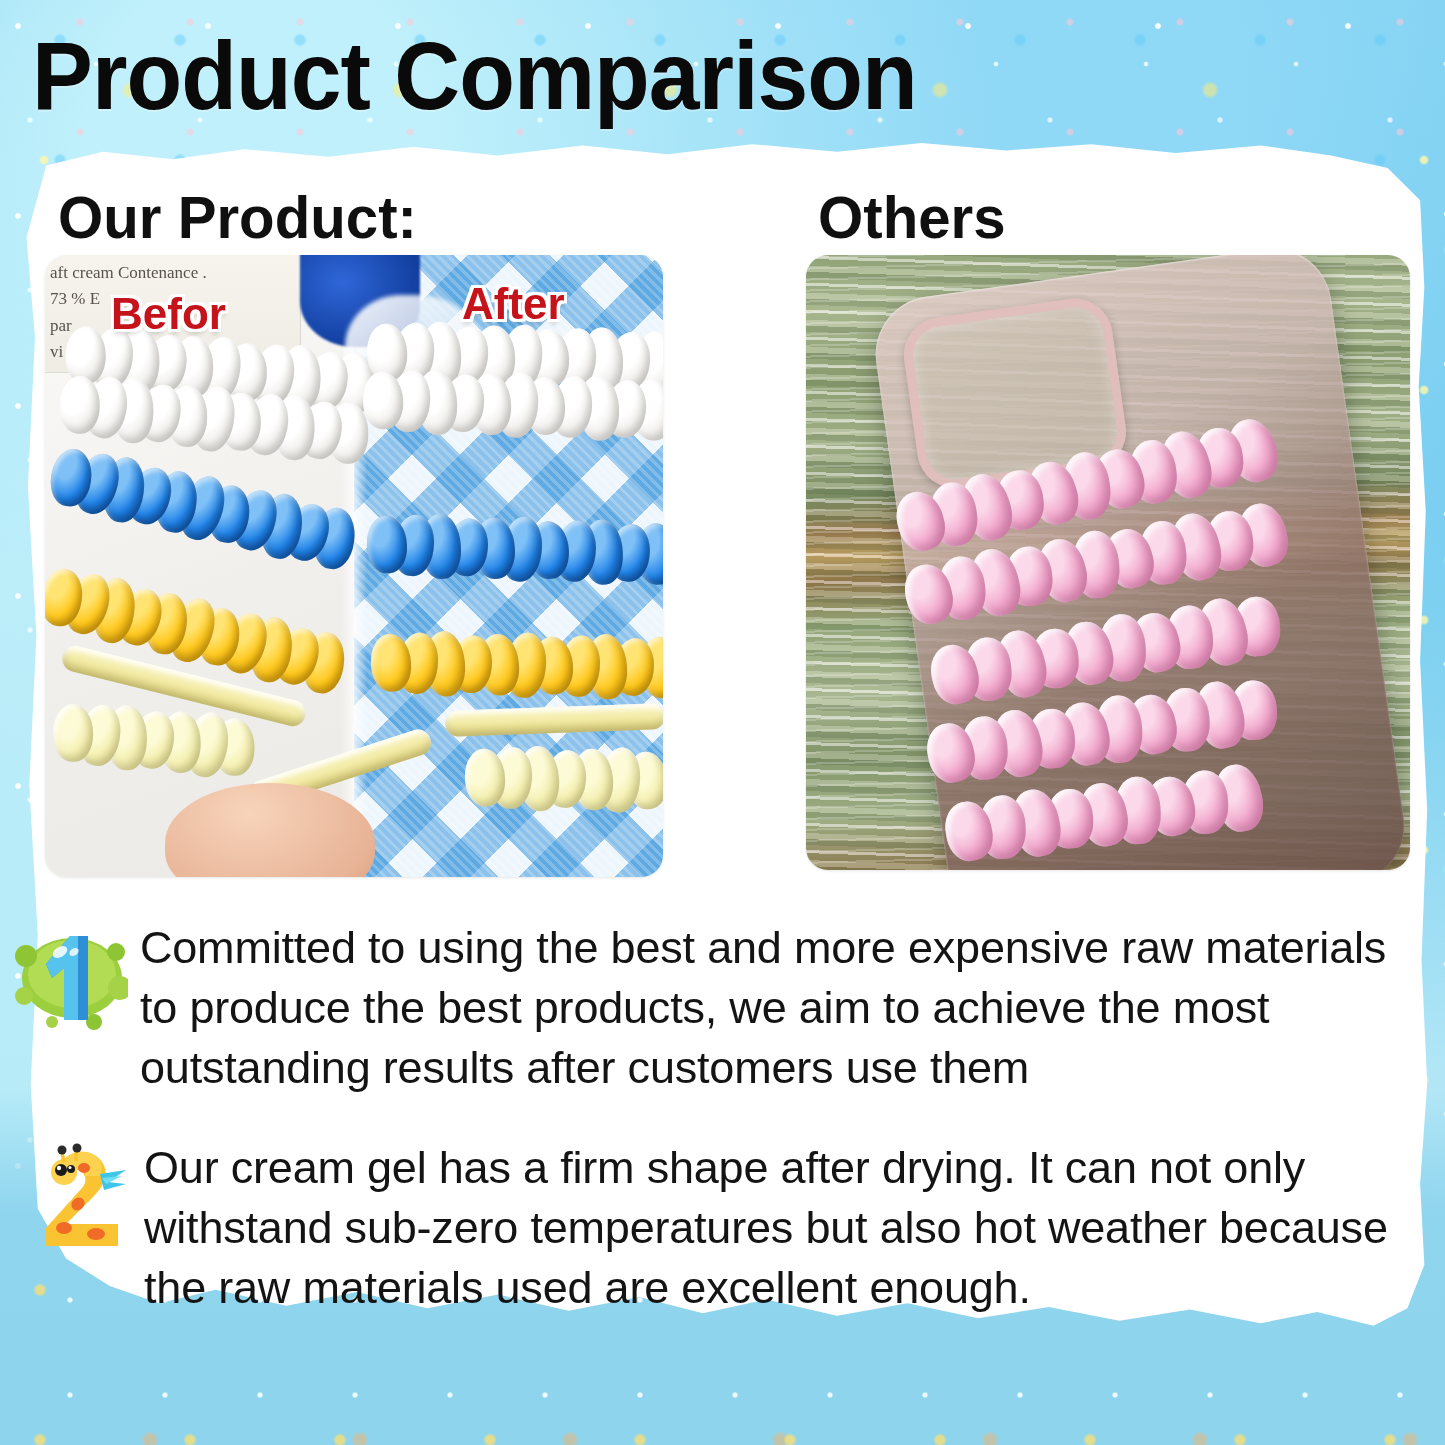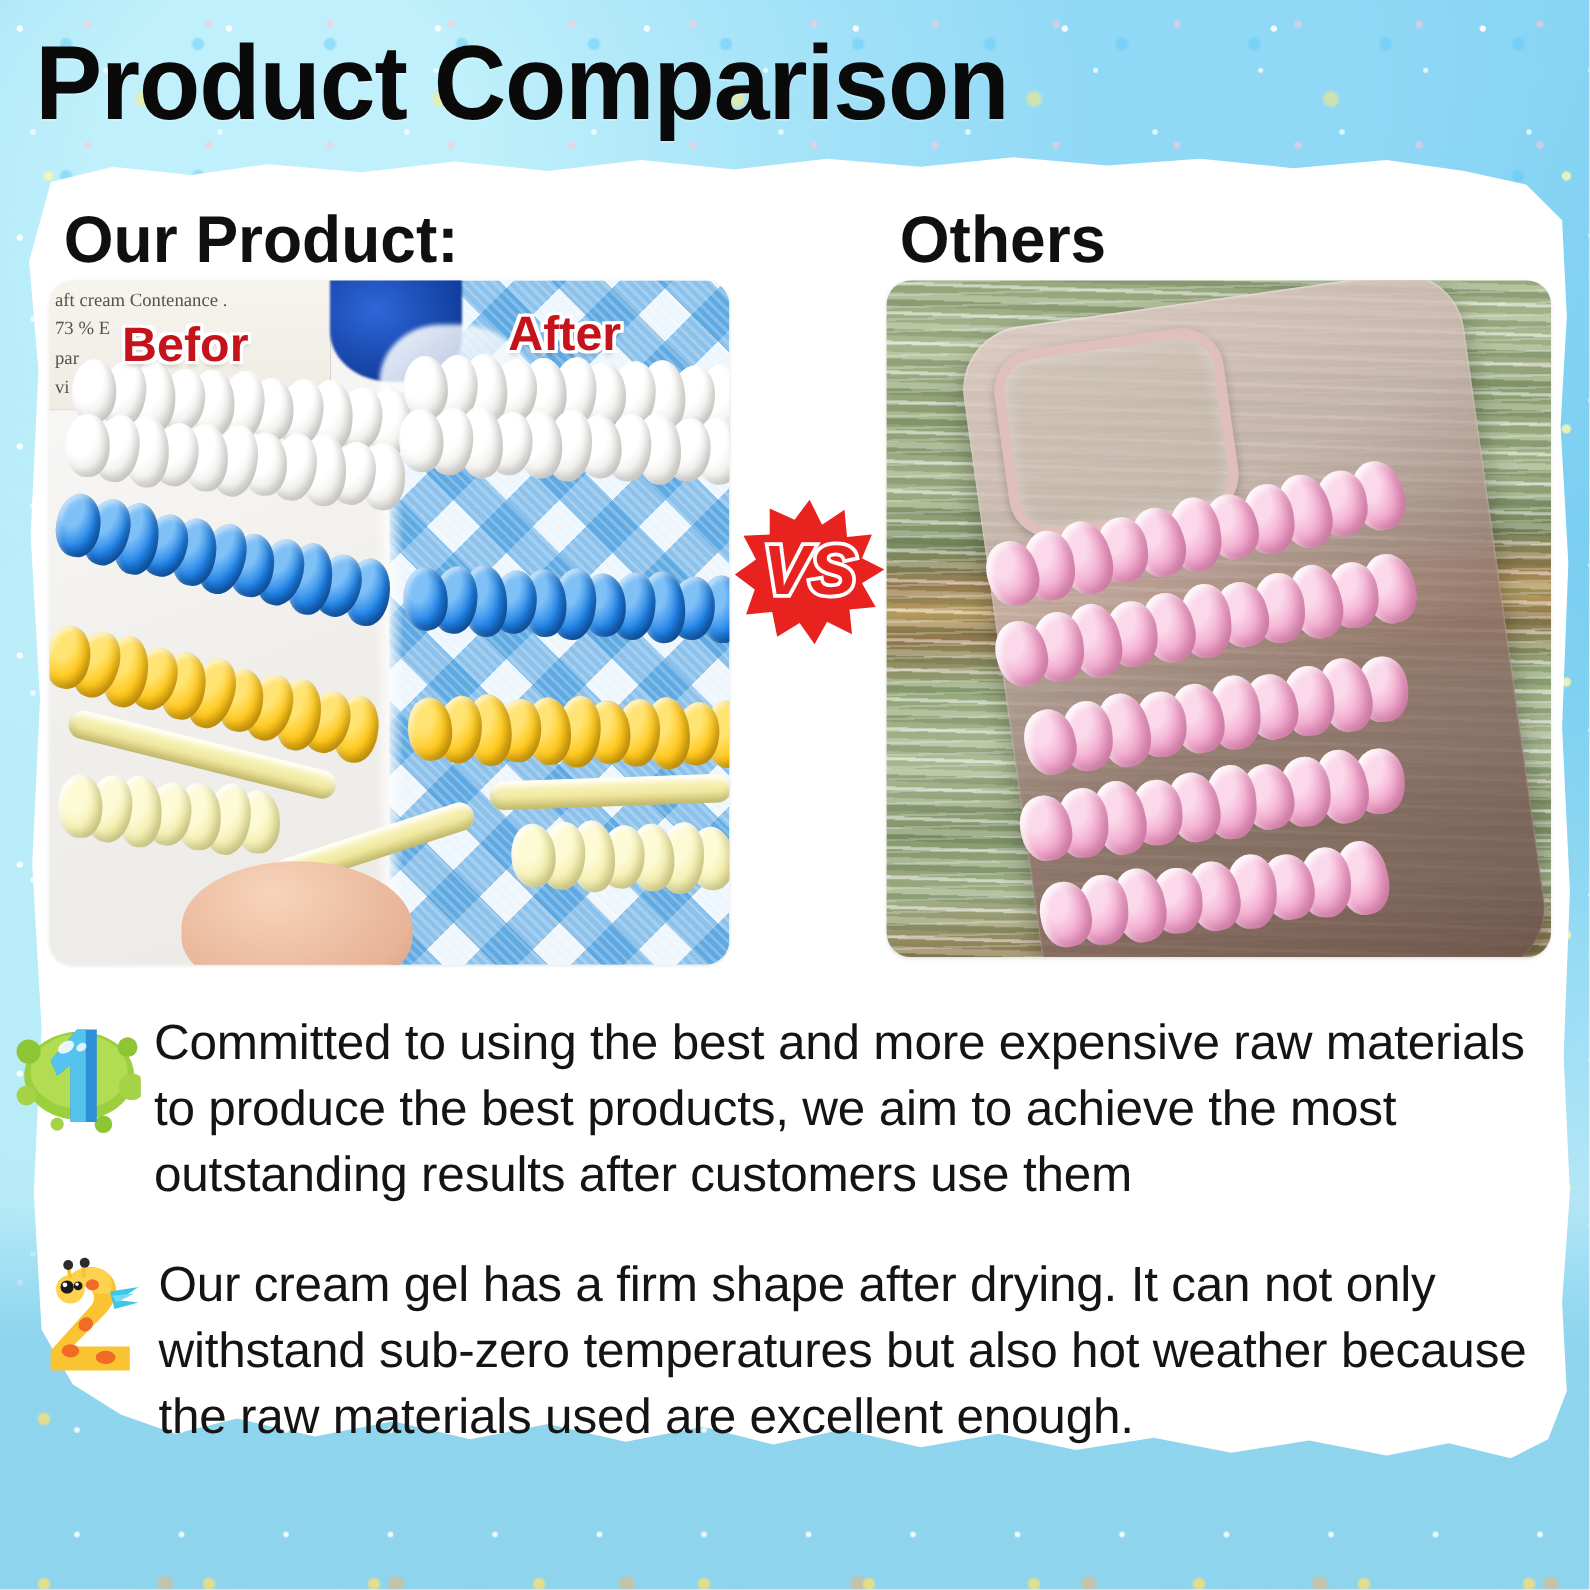--- a/index.html
+++ b/index.html
@@ -523,27 +523,20 @@
           <i style="left: 102px; transform: rotate(5deg) scaleY(0.9); z-index: 97;"></i>
           <i style="left: 136px; transform: rotate(-5deg) scaleY(0.96); z-index: 96;"></i>
           <i style="left: 170px; transform: rotate(5deg) scaleY(1.02); z-index: 95;"></i>
           <i style="left: 204px; transform: rotate(-5deg) scaleY(0.9); z-index: 94;"></i>
           <i style="left: 238px; transform: rotate(5deg) scaleY(0.96); z-index: 93;"></i>
           <i style="left: 272px; transform: rotate(-5deg) scaleY(1.02); z-index: 92;"></i>
         </div>
     </div>
   </div>
 
-  <div class="vs">
-    <svg viewBox="0 0 120 120">
-      <polygon points="60,2 70,22 88,10 90,32 110,30 102,49 120,58 102,69 113,88 92,90 94,110 74,100
-                       64,118 52,101 34,112 30,92 9,94 16,74 0,62 17,50 7,31 28,30 28,9 48,18" fill="#e8231f"></polygon>
-      <text x="60" y="78" text-anchor="middle" font-family="Liberation Sans, sans-serif" font-style="italic" font-weight="700" font-size="56" fill="#e8231f" stroke="#ffffff" stroke-width="6" paint-order="stroke">VS</text>
-    </svg>
-  </div>
 
   <div class="bullet" id="bullet-2">
     <div class="bullet-num">
       <svg viewBox="0 0 92 112">
         <path d="M20 36 C20 14, 44 6, 58 16 C72 26, 70 42, 56 56 L28 84 L80 84 L80 106 L8 106 L8 88 L44 48 C50 42, 48 32, 40 30 C33 28, 30 34, 30 40 Z" fill="#f9c332"></path>
         <path d="M20 36 C20 14, 44 6, 58 16 C64 21, 65 28, 62 36 L46 36 C48 30, 44 28, 40 30 C33 28, 30 34, 30 40 Z" fill="#fcd24f"></path>
         <ellipse cx="40" cy="64" rx="7" ry="6" fill="#ef6b26" transform="rotate(-40 40 64)"></ellipse>
         <ellipse cx="26" cy="88" rx="8" ry="6" fill="#ef6b26"></ellipse>
         <ellipse cx="58" cy="94" rx="9" ry="6" fill="#ef6b26"></ellipse>
         <ellipse cx="46" cy="28" rx="6" ry="5" fill="#ef6b26"></ellipse>

